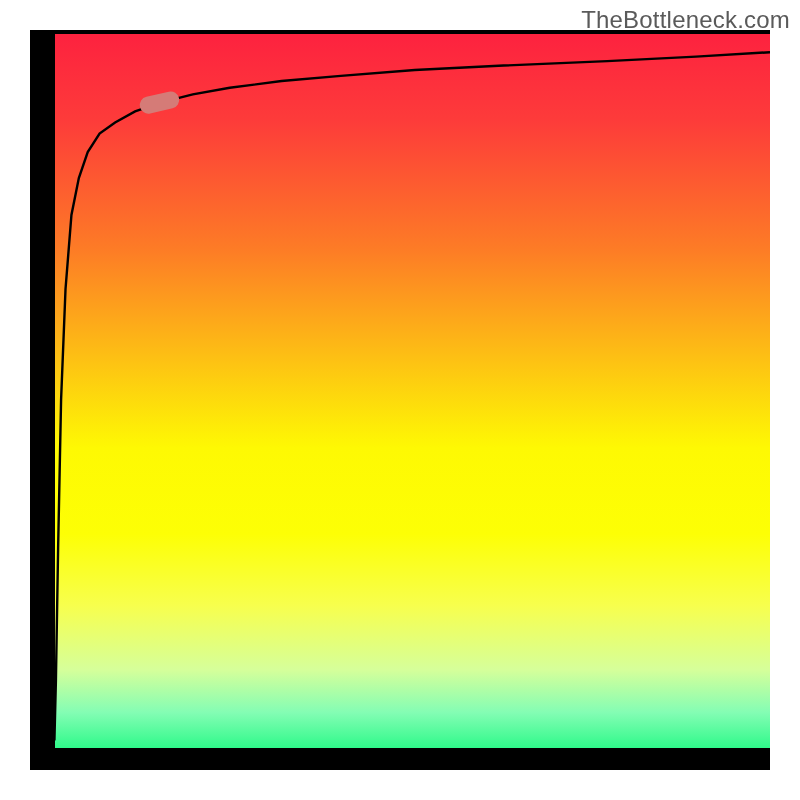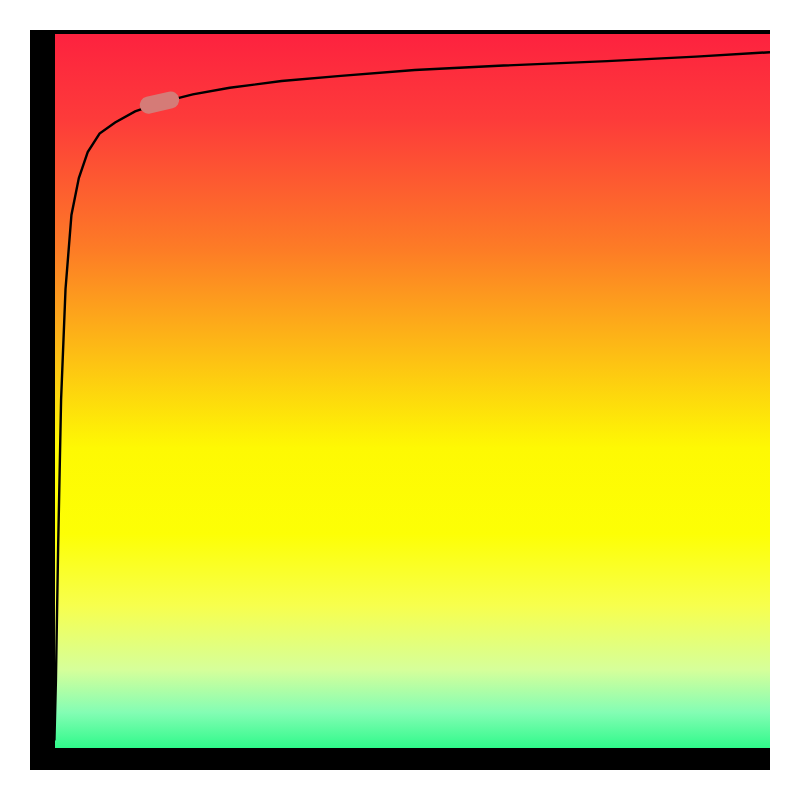--- a/index.html
+++ b/index.html
@@ -65,20 +65,21 @@
   }
   .marker {
     fill: #d57b77;
     stroke: none;
   }
 </style>
 </head>
 <body>
 
 <div class="container">
+  <div class="watermark">TheBottleneck.com</div>
 
   <div class="plot">
     <div class="gradient"></div>
     <svg class="curve-svg" viewBox="0 0 740 740" preserveAspectRatio="none">
       <path id="curve" class="curve-path" d="M14.80 22.20 L24.42 710.40 L25.90 651.20 L28.12 518.00 L31.08 370.00 L35.52 259.00 L41.44 185.00 L48.84 148.00 L57.72 122.10 L69.56 103.60 L85.10 92.50 L105.08 81.40 L133.20 71.78 L162.80 64.38 L199.80 57.72 L251.60 51.06 L310.80 45.88 L384.80 39.96 L473.60 35.52 L577.20 31.08 L666.00 26.64 L740.00 22.20"></path>
       <g id="marker-g" transform="translate(129.5,72.51999999999998) rotate(-13)">
         <rect id="marker" class="marker" x="-20" y="-8.5" width="40" height="17" rx="8.5" ry="8.5"></rect>
       </g>
     </svg>
   </div>

